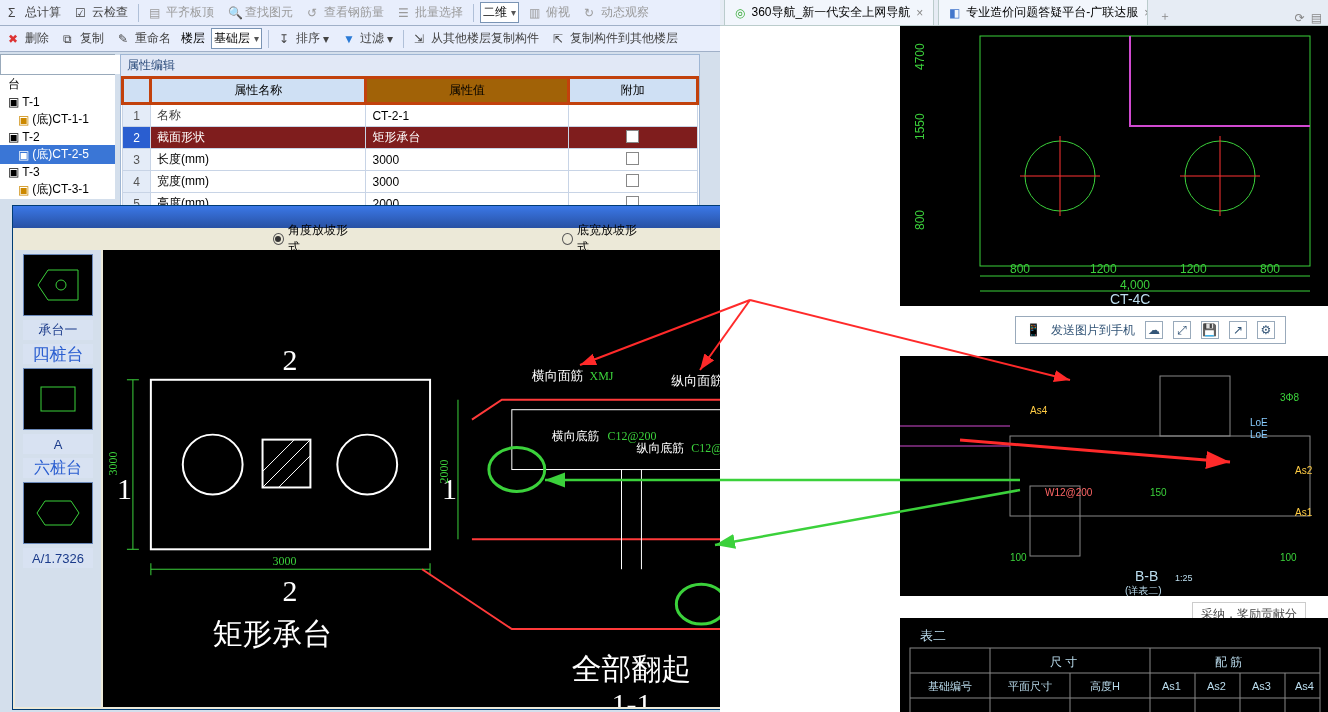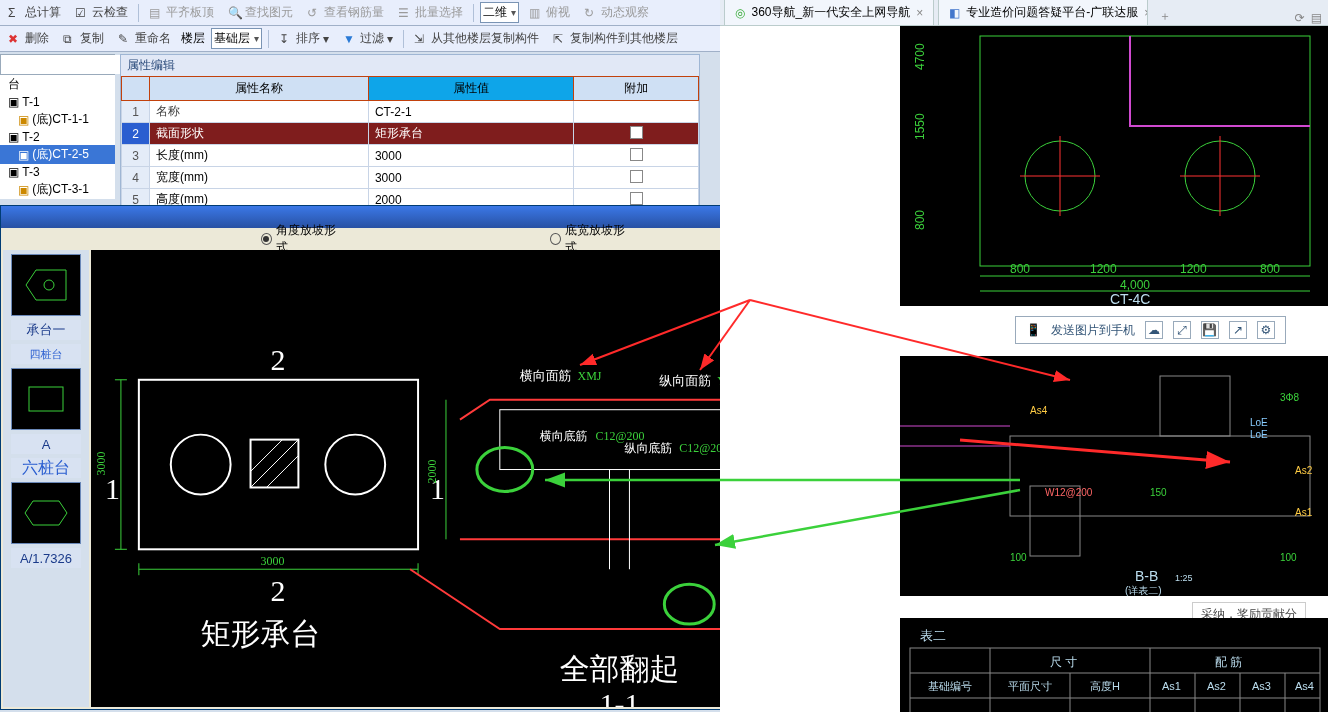--- a/index.html
+++ b/index.html
@@ -26,31 +26,31 @@
   .searchbox input { flex: 1; border: none; outline: none; padding: 2px 4px; }
   .searchbox .go { width: 22px; text-align: center; color: #357; }
   .tree { background: #fff; font-size: 12px; }
   .tree .node { padding: 1px 2px 1px 8px; display:flex; align-items:center; gap:3px;}
   .tree .node.sel { background: #3a76d6; color: #fff; }
   .tree .sub { padding-left: 18px; }
   
   .prop-panel { position: absolute; left: 120px; top: 54px; width: 580px; background:#f0f4fa; border:1px solid #9fb6d4;}
   .prop-panel .title { background:#e1e8f6; padding:2px 6px; color:#2a4a7a; font-weight:normal;}
   table.props { width:100%; border-collapse: collapse; background:#fff;}
-  table.props th { background:#cfe0f4; border:1px solid #c2410c; padding:3px 6px; font-weight:normal;}
-  table.props th.val { background:#0ea5e9;}
+  table.props th { background:#cfe0f4; border:3px solid #c2410c; padding:3px 6px; font-weight:normal;}
+  table.props th.val { background:#a16207;}
   table.props td { border:1px solid #c8d4e6; padding:2px 6px;}
   table.props td.rn { background:#e4ecf8; text-align:center; width:28px; color:#555;}
   table.props tr.sel td { background:#7f1d1d; color:#fff;}
   table.props tr.sel td.rn { background:#2a5ed0; color:#fff;}
   .chk { width:13px; height:13px; border:1px solid #888; display:inline-block; background:#fff;}
   .namecell { color:#404040; }
   
   .viewer {
-    position:absolute; left:0; top:205px; width:790px; height:505px;
+    position:absolute; left:12px; top:205px; width:790px; height:505px;
     background:#ece9d8; border:1px solid #003c74;
   }
   .viewer .titlebar {
     height:22px; background:linear-gradient(#3b78e7,#2851a3); display:flex; justify-content:flex-end; align-items:center; padding:0 4px; gap:2px;
   }
   .winbtn { width:18px; height:16px; background:#c6d7f6; border:1px solid #214a9c; font-size:10px; text-align:center; line-height:14px;}
   .winbtn.close { background:#e26a57; color:#fff;}
   .viewer .optrow { height:22px; display:flex; align-items:center; padding:0 160px 0 260px; gap:210px; background:#ece9d8;}
   .radio { display:flex; align-items:center; gap:4px;}
   .radio .r { width:12px;height:12px;border:1px solid #555;border-radius:50%; display:flex; align-items:center;justify-content:center;}
@@ -255,21 +255,21 @@
   </div>
 
   <div class="thumbcol">
     <div class="thumb">
         <svg width="50" height="40">
           <polygon points="5,20 15,5 45,5 45,35 15,35" fill="none" stroke="#3bd13b"></polygon>
           <circle cx="28" cy="20" r="5" fill="none" stroke="#3bd13b"></circle>
         </svg>
       </div>
     <div class="thumb lbl">承台一</div>
-    <div class="thumb lbl" style="color:#2a5ed0;font-size:11px;">四桩台</div>
+    <div class="thumb lbl" style="color:#2a5ed0;font-size:17px;">四桩台</div>
     <div class="thumb">
         <svg width="50" height="40">
           <rect x="8" y="8" width="34" height="24" fill="none" stroke="#3bd13b"></rect>
         </svg>
       </div>
     <div class="thumb lbl">A</div>
     <div class="thumb lbl" style="color:#2a5ed0;font-size:16px;">六桩台</div>
     <div class="thumb">
         <svg width="50" height="40">
           <polygon points="12,8 38,8 46,20 38,32 12,32 4,20" fill="none" stroke="#3bd13b"></polygon>

